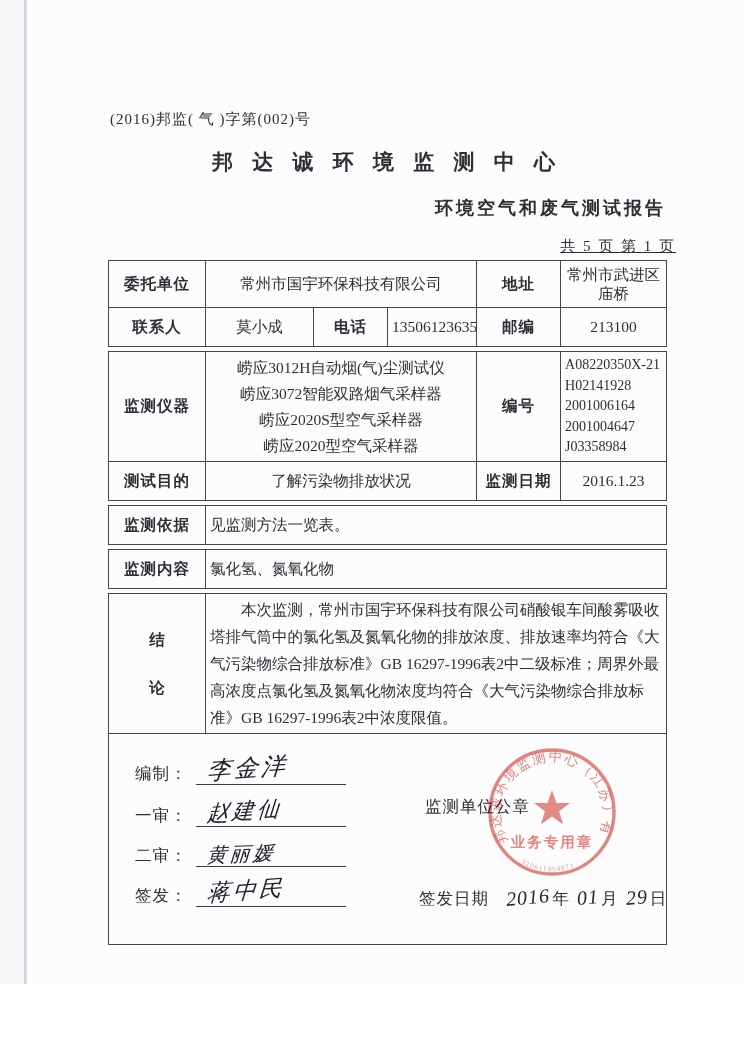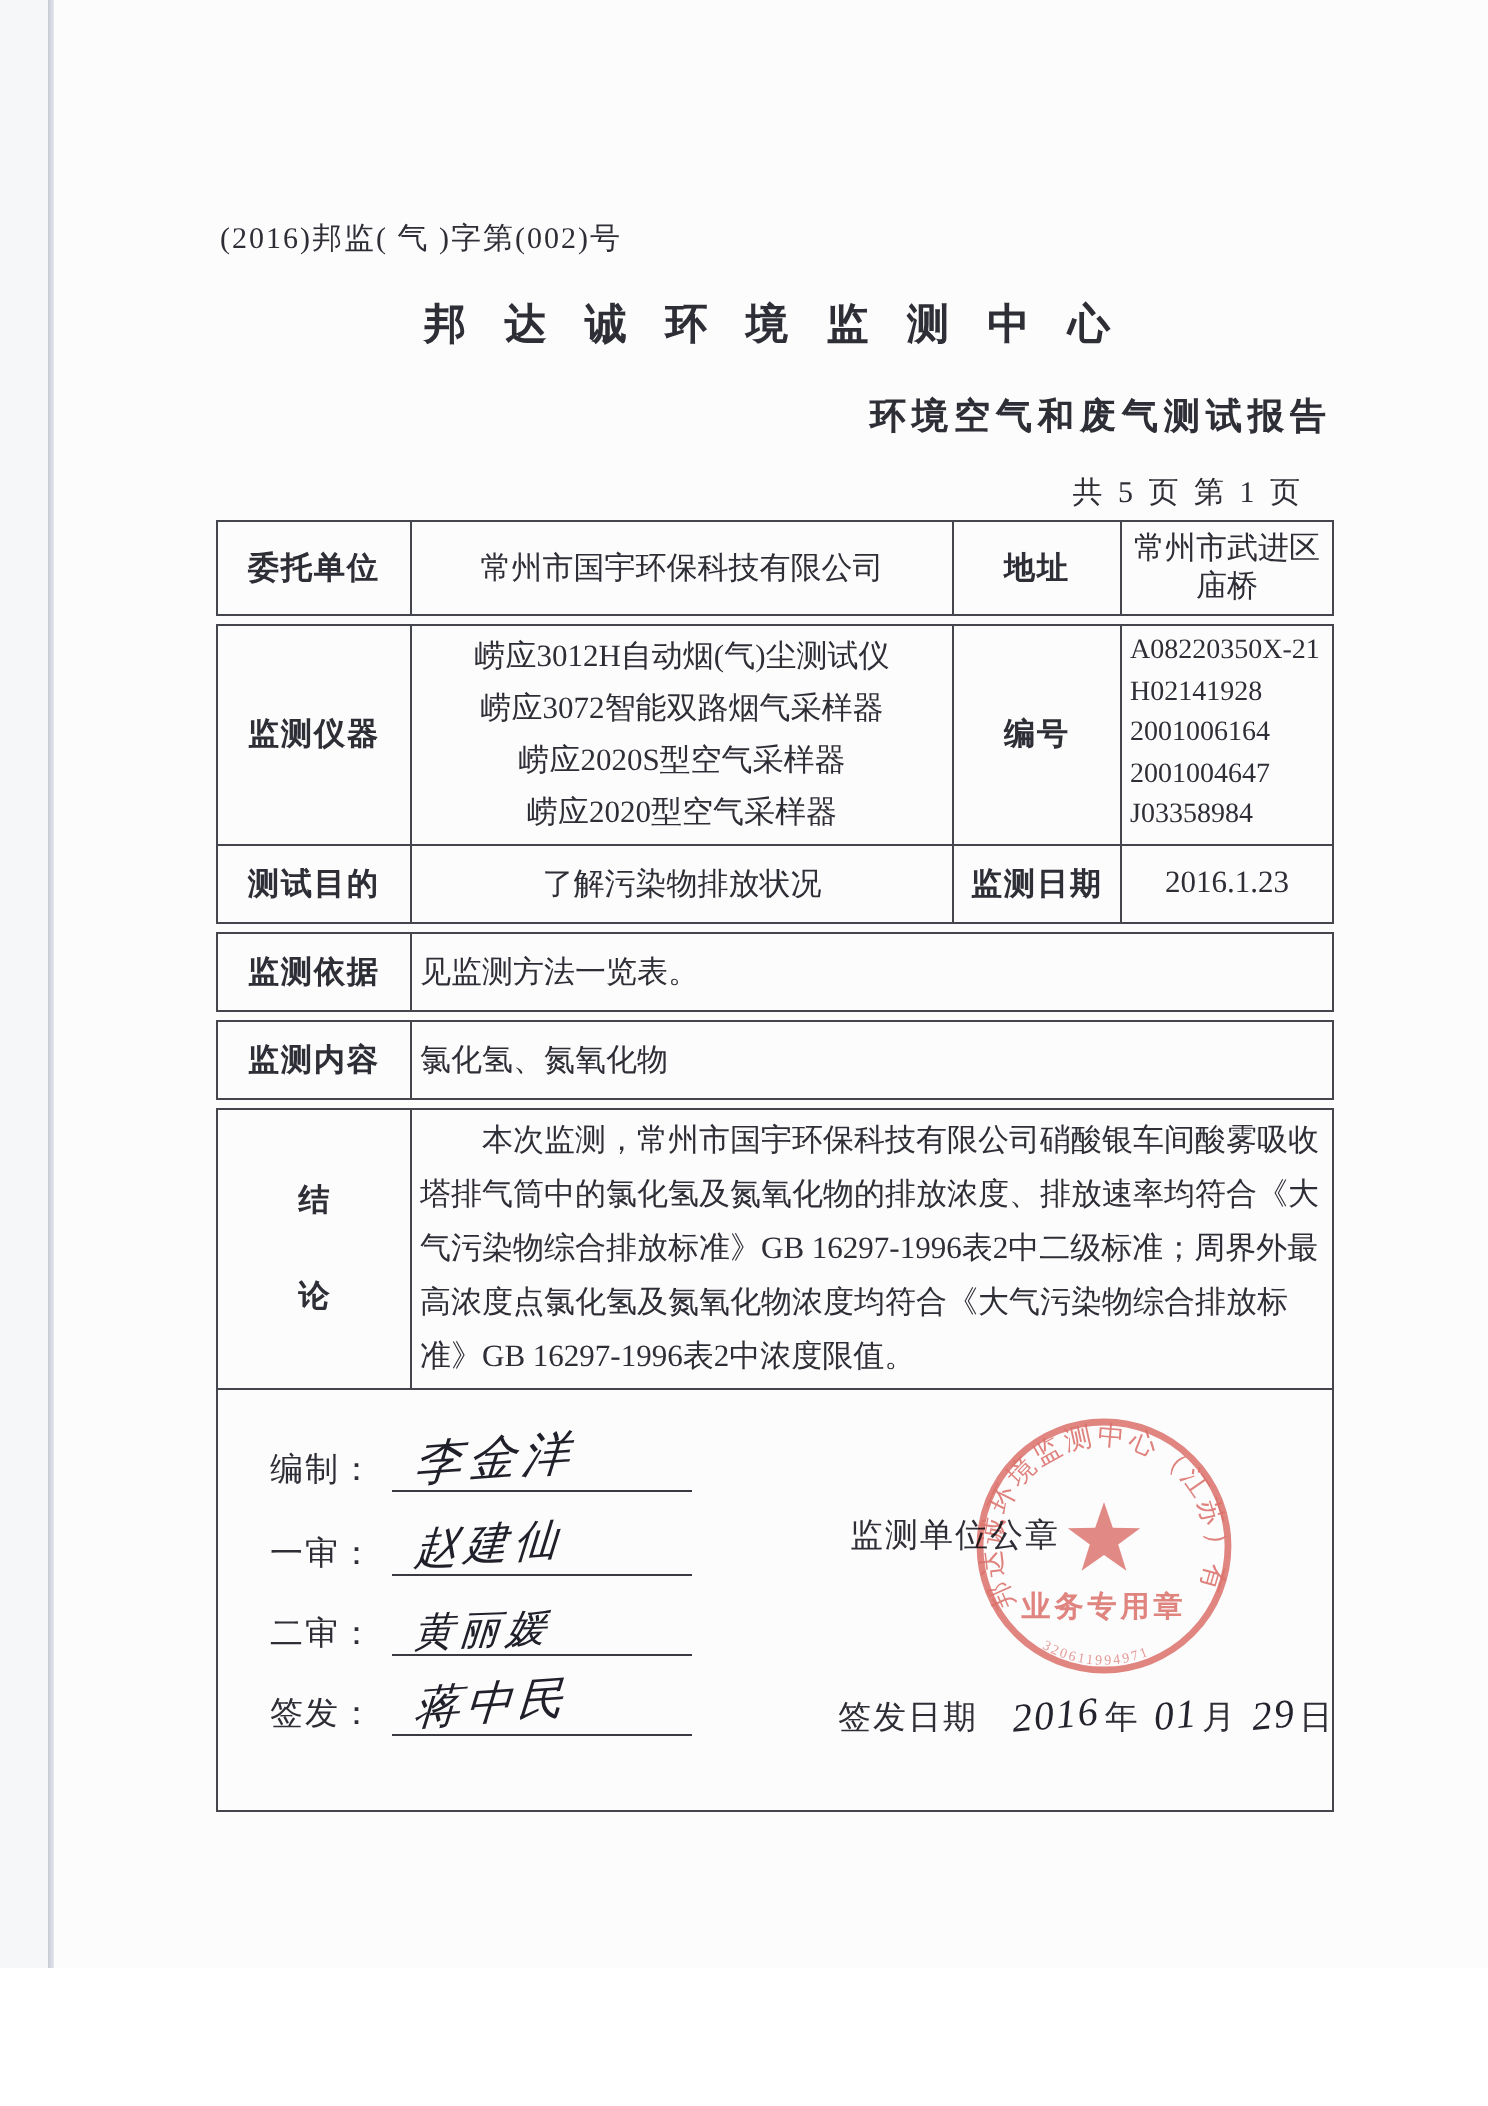--- a/index.html
+++ b/index.html
@@ -7,21 +7,21 @@
     position:relative;width:744px;height:984px;overflow:hidden;
     background:#fcfcfd;
     font-family:"Liberation Serif","DejaVu Serif",serif;
     color:#2e2e36;
   }
   .scan-band{position:absolute;left:0;top:0;width:24px;height:1053px;background:#f6f7f9;}
   .scan-line{position:absolute;left:24px;top:0;width:3px;height:1053px;background:linear-gradient(to right,#c7cbd4,#e4e6ec);}
   .doc-number{position:absolute;left:110px;top:110px;font-size:15px;letter-spacing:1px;}
   .org-title{position:absolute;left:108px;top:148px;width:558px;text-align:center;font-size:21px;font-weight:bold;letter-spacing:7px;}
   .report-title{position:absolute;left:108px;top:196px;width:558px;text-align:right;font-size:18px;font-weight:bold;letter-spacing:3px;}
-  .page-info{position:absolute;left:96px;top:237px;width:556px;text-align:right;font-size:15px;letter-spacing:2px;}
+  .page-info{position:absolute;left:120px;top:237px;width:556px;text-align:right;font-size:15px;letter-spacing:2px;text-decoration:underline;}
   .tablewrap{position:absolute;left:108px;top:260px;width:558px;}
   table.t{width:558px;border-collapse:collapse;table-layout:fixed;}
   table.t td{border:1.5px solid #45454d;font-size:15.5px;vertical-align:middle;padding:2px 4px;overflow:hidden;font-family:Liberation Serif, serif;}
   .mt{margin-top:4px;}
   .joined{margin-top:-1.5px;}
   td.lbl{font-weight:bold;text-align:center;letter-spacing:1px;}
   td.val{text-align:center;}
   td.vleft{text-align:left;padding-left:12px;}
   .addr{text-align:center;font-size:15px;line-height:19px;}
   .phone{text-align:center;font-size:14.5px;letter-spacing:0;}
@@ -69,20 +69,28 @@
           <col style="width:84px">
           <col style="width:106px">
         </colgroup>
       <tbody>
           <tr style="height:47px">
         <td class="lbl">委托单位</td>
         <td class="val" colspan="3">常州市国宇环保科技有限公司</td>
         <td class="lbl">地址</td>
         <td class="addr">常州市武进区庙桥</td>
       </tr>
+      <tr style="height:39px">
+        <td class="lbl">联系人</td>
+        <td class="val">莫小成</td>
+        <td class="lbl">电话</td>
+        <td class="phone">13506123635</td>
+        <td class="lbl">邮编</td>
+        <td class="val">213100</td>
+      </tr>
     </tbody>
       </table>
 
     <table class="t mt">
       <colgroup>
           <col style="width:97px">
           <col style="width:108px">
           <col style="width:74px">
           <col style="width:89px">
           <col style="width:84px">

